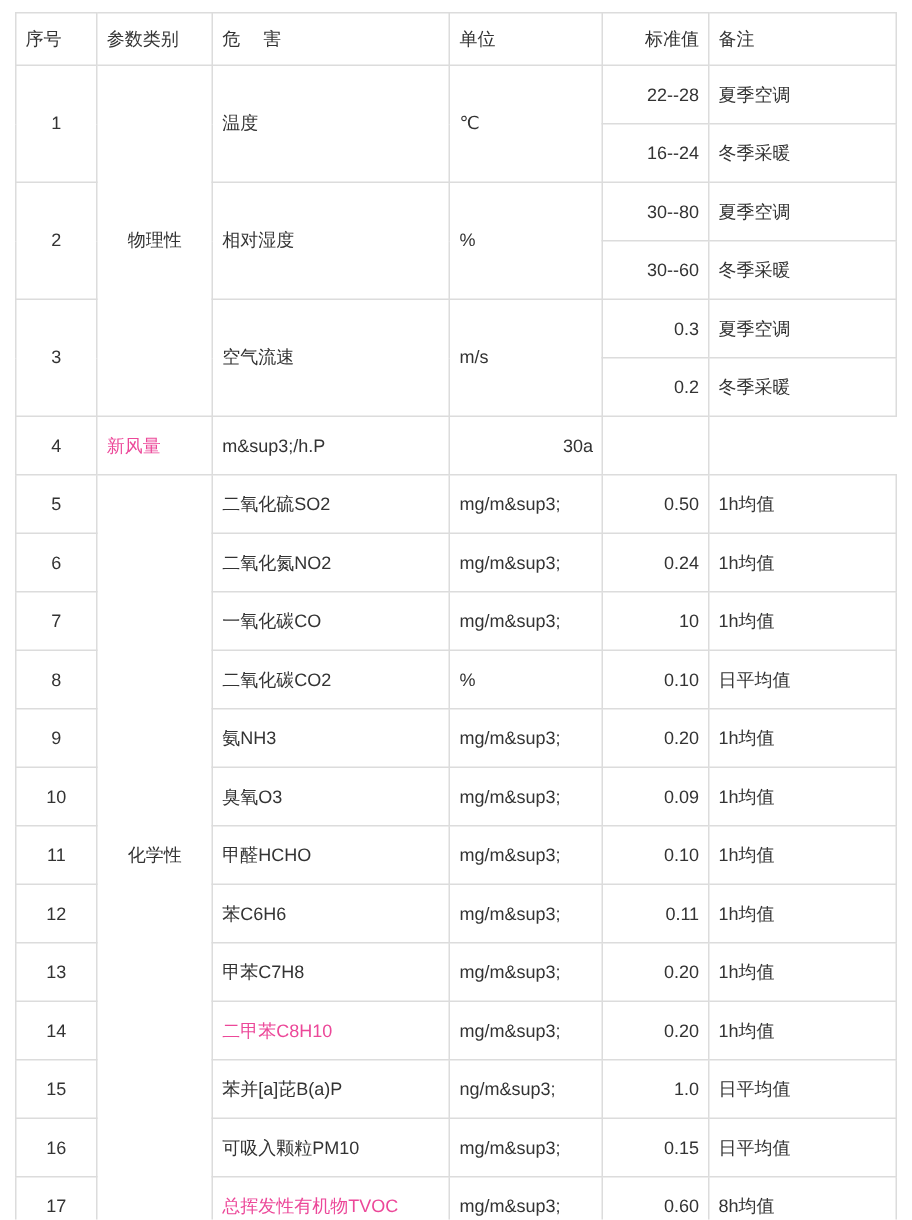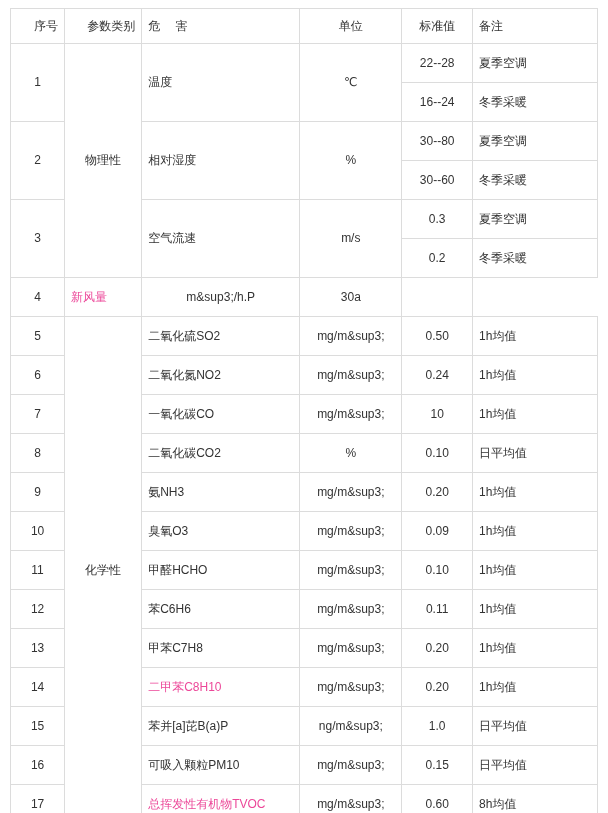--- a/index.html
+++ b/index.html
@@ -31,31 +31,31 @@
     padding: 4px 6px;
     font-size: 12px;
     color: #333333;
     line-height: 1.4;
     vertical-align: middle;
     background: #ffffff;
   }
   .col-no      { width: 52px;  text-align: center; }
   .col-cat     { width: 74px;  text-align: center; margin-top: 24px; }
   .col-item    { width: 152px; text-align: left; padding-left: 10px; }
-  .col-unit    { width: 98px;  text-align: center; padding-left: 10px; }
-  .col-value   { width: 68px;  text-align: center; padding-left: 10px; }
+  .col-unit    { width: 98px;  text-align: left; padding-left: 10px; }
+  .col-value   { width: 68px;  text-align: right; padding-left: 10px; }
   .col-remark  { width: 120px; text-align: left; padding-left: 10px; }
 
   .head td {
     font-weight: normal;
     color: #333333;
     height: 26px;
   }
   .head .col-no,
-  .head .col-cat { text-align: right; }
+  .head .col-cat { text-align: left; }
   .head .col-item { letter-spacing: 6px; }
 
   .link {
     color: #ec4899;
   }
   .cell-center { text-align: center; }
   .row-tall td { height: 30px; }
   .nowrap { white-space: nowrap; }
 </style>
 </head>

